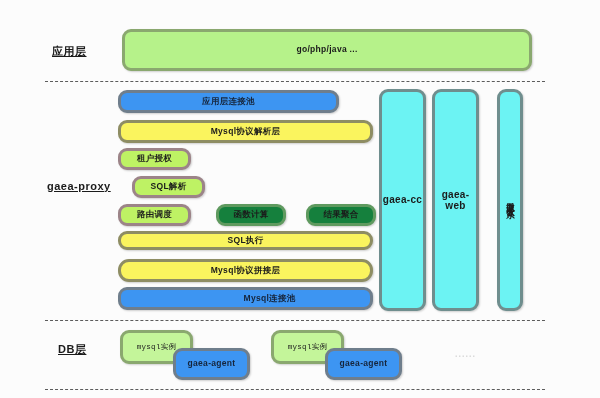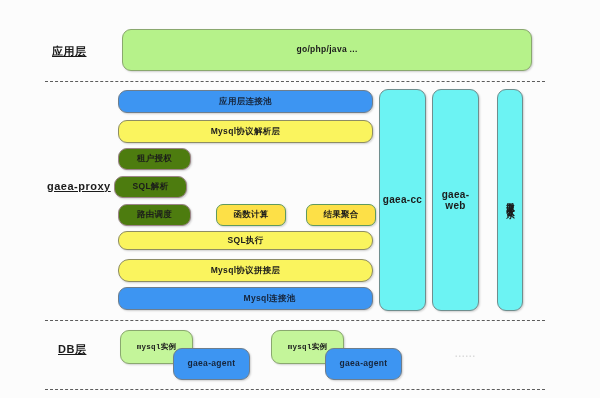--- a/index.html
+++ b/index.html
@@ -17,40 +17,40 @@
     width: 600px;
     height: 398px;
     background: #fcfcfc;
     overflow: hidden;
   }
 
   
   .node {
     position: absolute;
     box-sizing: border-box;
-    border: 1px solid #4c1d95;
+    border: 3px solid #4c1d95;
     border-radius: 9px;
     display: flex;
     align-items: center;
     justify-content: center;
     text-align: center;
     color: #1b1b1b;
     font-weight: bold;
     letter-spacing: 0.3px;
     box-shadow: 1px 1px 2px rgba(0,0,0,0.18);
     line-height: 1.15;
     user-select: none;
   }
 
   
   .c-appgreen  { background: #b6f28a; border-color: #8aa86f; }
   .c-blue      { background: #3d95f2; border-color: #6f7e8c; color: #16253b; }
   .c-yellow    { background: #faf45e; border-color: #8e8d63; }
-  .c-pink      { background: #4d7c0f; border-color: #9c8488; }
-  .c-green     { background: #fde047; border-color: #5f9a5f; border-radius: 7px; }
+  .c-pink      { background: #bef264; border-color: #9c8488; }
+  .c-green     { background: #15803d; border-color: #5f9a5f; }
   .c-cyan      { background: #6cf3f3; border-color: #6f8e8e; }
   .c-lightgrn  { background: #c4f59a; border-color: #8aa86f; }
 
   
   .layer-label {
     position: absolute;
     font-size: 11px;
     font-weight: bold;
     color: #1b1b1b;
     white-space: nowrap;
@@ -78,50 +78,50 @@
     position: absolute;
     font-size: 9px;
     color: #d8d8d8;
     letter-spacing: 1px;
     font-weight: bold;
   }
 
   .fs10 { font-size: 10px; }
   .fs9  { font-size: 8.5px; }
   .fs8  { font-size: 7.5px; }
-  .mono { font-family: "Liberation Mono", "DejaVu Sans Mono", monospace; font-weight: bold; }
+  .mono { font-family: "Liberation Mono", "DejaVu Sans Mono", monospace; font-weight: normal; }
 </style>
 </head>
 <body>
 
 <div id="diagram">
 
   <div class="layer-label" style="left:52px; top:44px;">应用层</div>
 
   <div class="node c-appgreen fs9" style="left:122px; top:29px; width:410px; height:42px;">
     <span>go/php/java ...</span>
   </div>
 
   <div class="divider" style="top:81px;"></div>
 
   <div class="layer-label" style="left:47px; top:180px;">gaea-proxy</div>
 
-  <div class="node c-blue fs9" style="left:118px; top:90px; width:255px; height:23px;">
+  <div class="node c-blue fs9" style="left:118px; top:90px; width:221px; height:23px;">
     <span>应用层连接池</span>
   </div>
 
   <div class="node c-yellow fs9" style="left:118px; top:120px; width:255px; height:23px;justify-content:center;">
     <span>Mysql协议解析层</span>
   </div>
 
   <div class="node c-pink fs9" style="left:118px; top:148px; width:73px; height:22px;">
     <span>租户授权</span>
   </div>
 
-  <div class="node c-pink fs9" style="left:114px; top:176px; width:73px; height:22px;">
+  <div class="node c-pink fs9" style="left:132px; top:176px; width:73px; height:22px;">
     <span>SQL解析</span>
   </div>
 
   <div class="node c-pink fs9" style="left:118px; top:204px; width:73px; height:22px;">
     <span>路由调度</span>
   </div>
 
   <div class="node c-green fs9" style="left:216px; top:204px; width:70px; height:22px;">
     <span>函数计算</span>
   </div>

